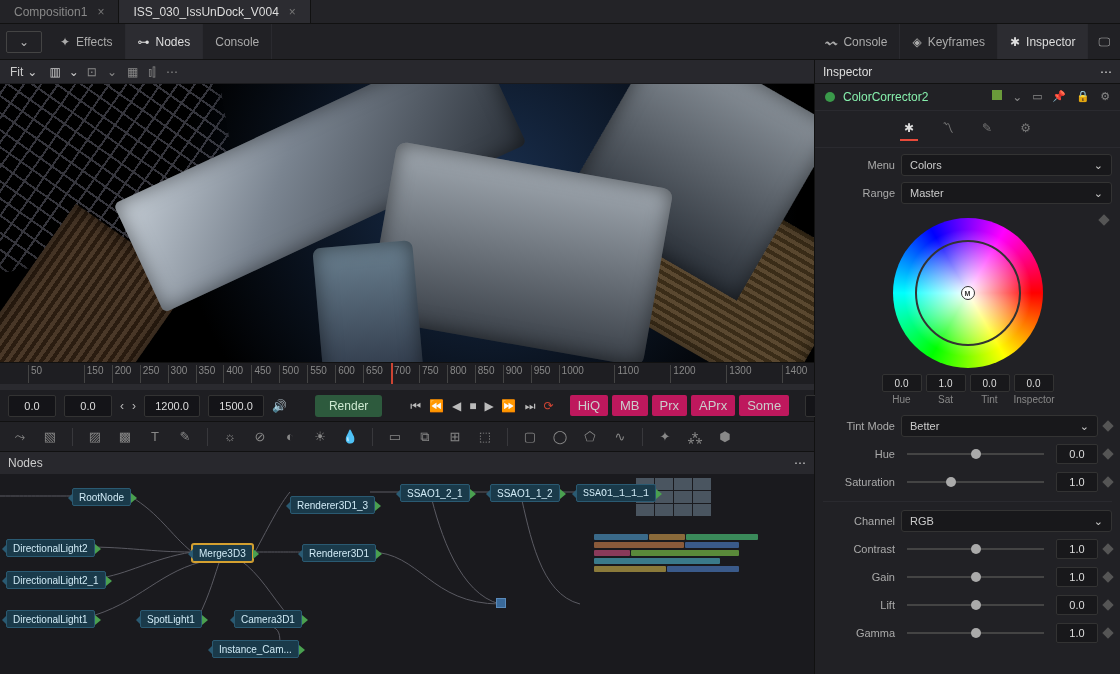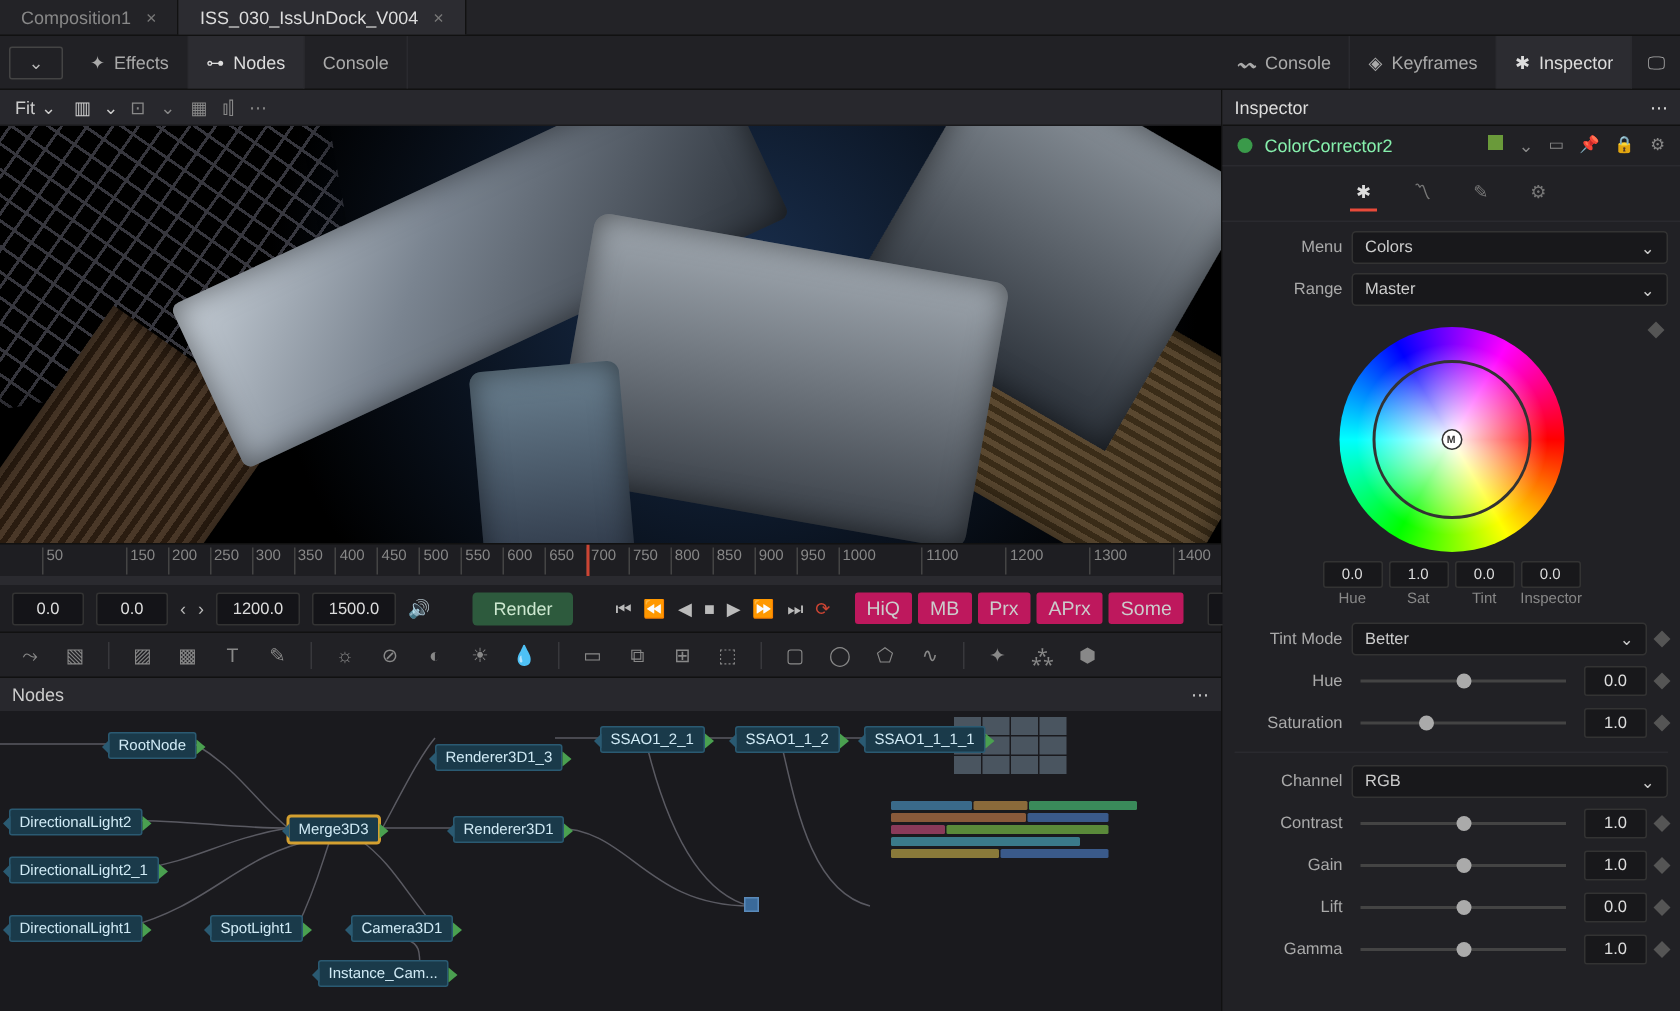--- a/index.html
+++ b/index.html
@@ -352,21 +352,21 @@
           <div class="node" style="left: 6px; top: 97px;">DirectionalLight2_1<span class="tri"></span></div>
           <div class="node" style="left: 6px; top: 136px;">DirectionalLight1<span class="tri"></span></div>
           <div class="node sel" style="left: 192px; top: 70px;">Merge3D3<span class="tri"></span></div>
           <div class="node" style="left: 140px; top: 136px;">SpotLight1<span class="tri"></span></div>
           <div class="node" style="left: 234px; top: 136px;">Camera3D1<span class="tri"></span></div>
           <div class="node" style="left: 212px; top: 166px;">Instance_Cam...<span class="tri"></span></div>
           <div class="node" style="left: 290px; top: 22px;">Renderer3D1_3<span class="tri"></span></div>
           <div class="node" style="left: 302px; top: 70px;">Renderer3D1<span class="tri"></span></div>
           <div class="node" style="left: 400px; top: 10px;">SSAO1_2_1<span class="tri"></span></div>
           <div class="node" style="left: 490px; top: 10px;">SSAO1_1_2<span class="tri"></span></div>
-          <div class="node" style="left: 576px; top: 10px;">SSAO1_1_1_1<span class="tri"></span></div>
+          <div class="node" style="left: 576px; top: 10px; font-family: Liberation Mono, monospace;">SSAO1_1_1_1<span class="tri"></span></div>
         </div>
     </div>
 
     <div class="right-pane">
       <div class="insp-header">
         <span>Inspector</span>
         <span class="vh-icon">⋯</span>
       </div>
       <div class="node-title">
         <span class="green-dot"></span>

